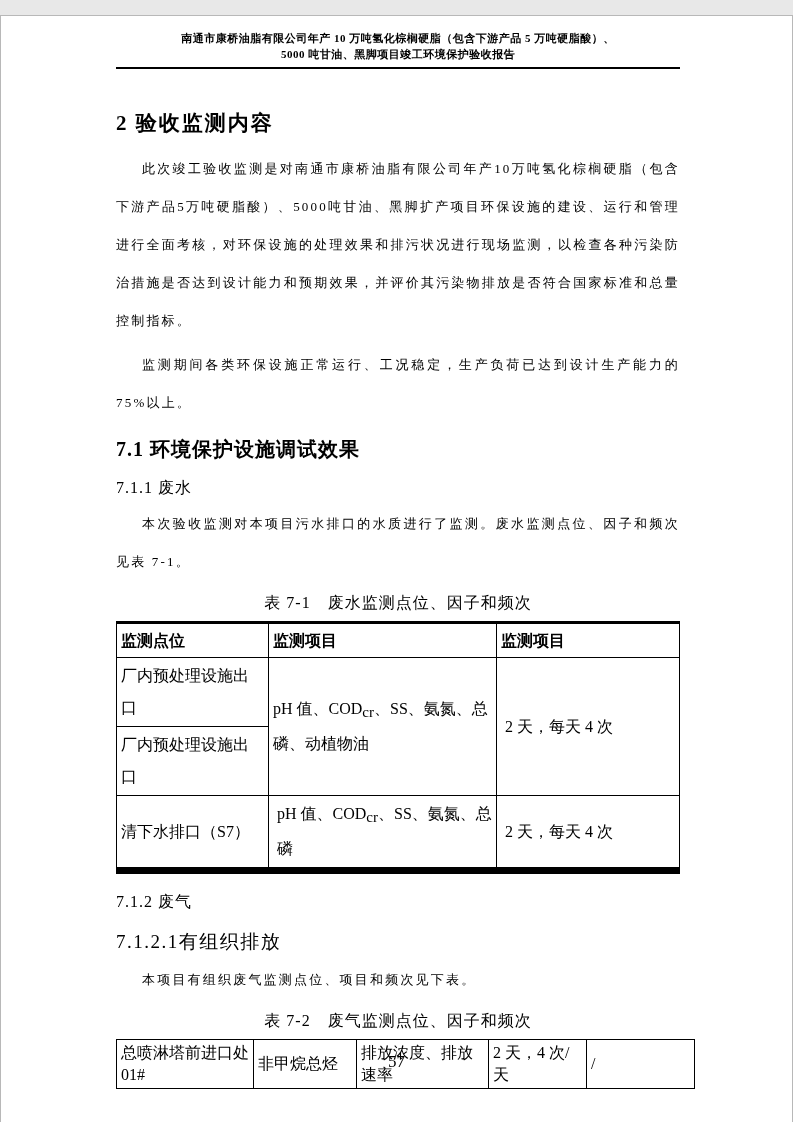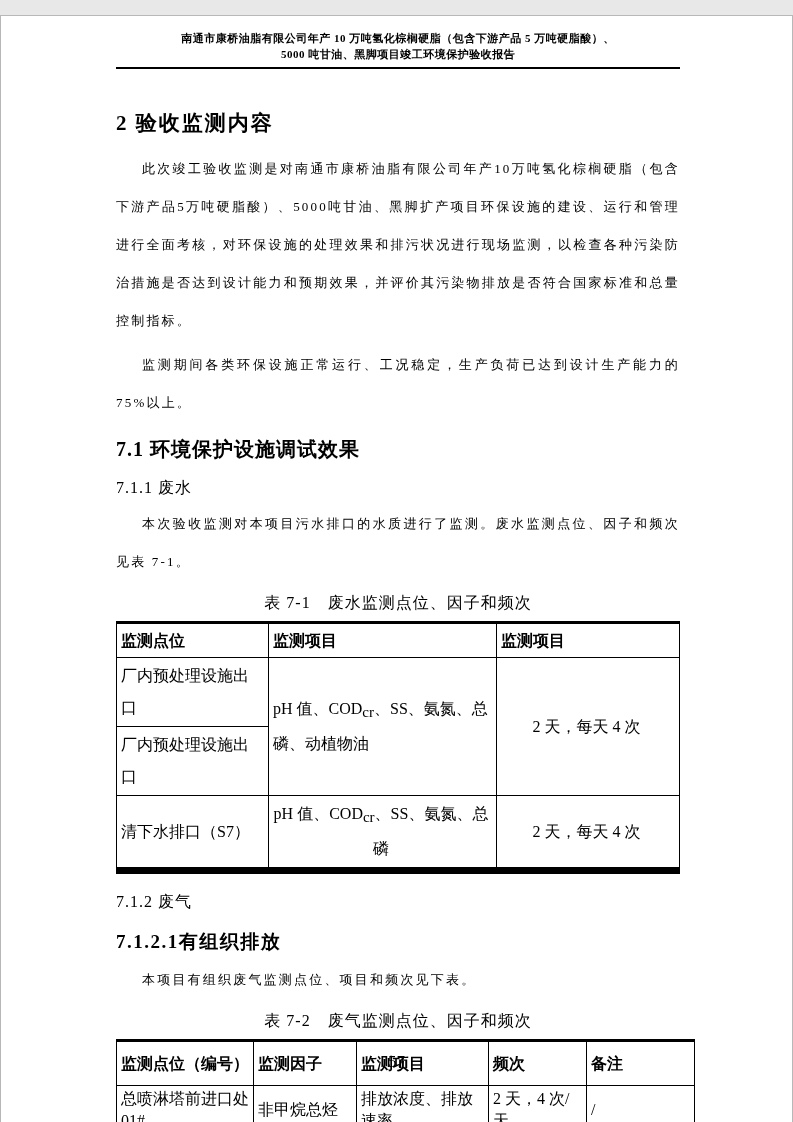--- a/index.html
+++ b/index.html
@@ -14,21 +14,21 @@
   
   .doc-header {
     text-align:center; font-size:11px; font-weight:bold;
     line-height:16px; letter-spacing:0.5px;
     padding-bottom:5px; border-bottom:2px solid #000;
   }
   
   .sec-h1 { font-size:21px; font-weight:bold; letter-spacing:2px; margin:40px 0 0 0; }
   .sec-h2 { font-size:20px; font-weight:bold; letter-spacing:1px; margin:14px 0 0 0; }
   .sec-h3 { font-size:16px; font-weight:normal; letter-spacing:1px; margin:15px 0 0 0; }
-  .sec-h4 { font-size:19px; font-weight:bold; letter-spacing:1.5px; margin:16px 0 0 0; }
+  .sec-h4 { font-size:19px; font-weight:normal; letter-spacing:1.5px; margin:16px 0 0 0; }
   
   .para {
     font-size:13px; line-height:38px; letter-spacing:2.2px;
     text-align:justify; text-indent:2em; margin:13px 0 0 0;
   }
   .para-tight { margin-top:6px; }
   
   .tbl-title {
     font-size:16px; font-weight:normal; text-align:center;
     letter-spacing:1px; margin:12px 0 0 0;
@@ -39,21 +39,21 @@
   .t2 { width:578px; }
   th,td {
     border:1px solid #000; font-size:16px; text-align:left;
     vertical-align:middle; padding:2px 4px; box-sizing:border-box;
     font-weight:normal; line-height:22px;
   }
   th { font-weight:bold; }
   tr:first-child > th { border-top:3px solid #000; }
   tr.last-row > td { border-bottom:7px solid #000000; }
   .t1 td { line-height:32px; }
-  .cell-left { text-align:center; padding-left:1px; }
+  .cell-left { text-align:left; padding-left:8px; }
   .sub { font-size:15px; vertical-align:-3px; letter-spacing:0; }
   
   .page-footer {
     position:absolute; left:0; right:0; bottom:64px;
     text-align:center; font-size:17px;
   }
 </style>
 </head>
 <body>
 
@@ -113,27 +113,20 @@
 
   <table class="t2">
     <colgroup>
         <col style="width:137px">
         <col style="width:103px">
         <col style="width:132px">
         <col style="width:98px">
         <col style="width:108px">
       </colgroup>
     <tbody>
-        <tr style="height:45px">
-      <th>监测点位（编号）</th>
-      <th>监测因子</th>
-      <th>监测项目</th>
-      <th>频次</th>
-      <th>备注</th>
-    </tr>
     <tr style="height:45px">
       <td>总喷淋塔前进口处 01#</td>
       <td>非甲烷总烃</td>
       <td>排放浓度、排放速率</td>
       <td>2 天，4 次/天</td>
       <td>/</td>
     </tr>
 
   </tbody>
     </table>

